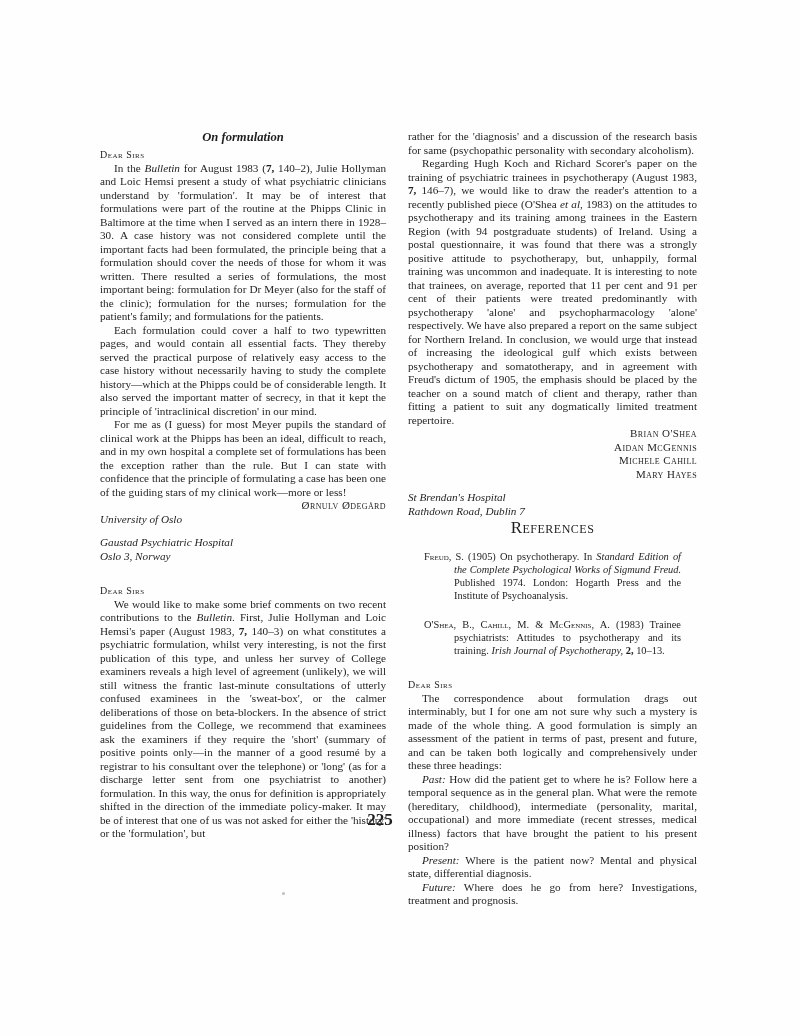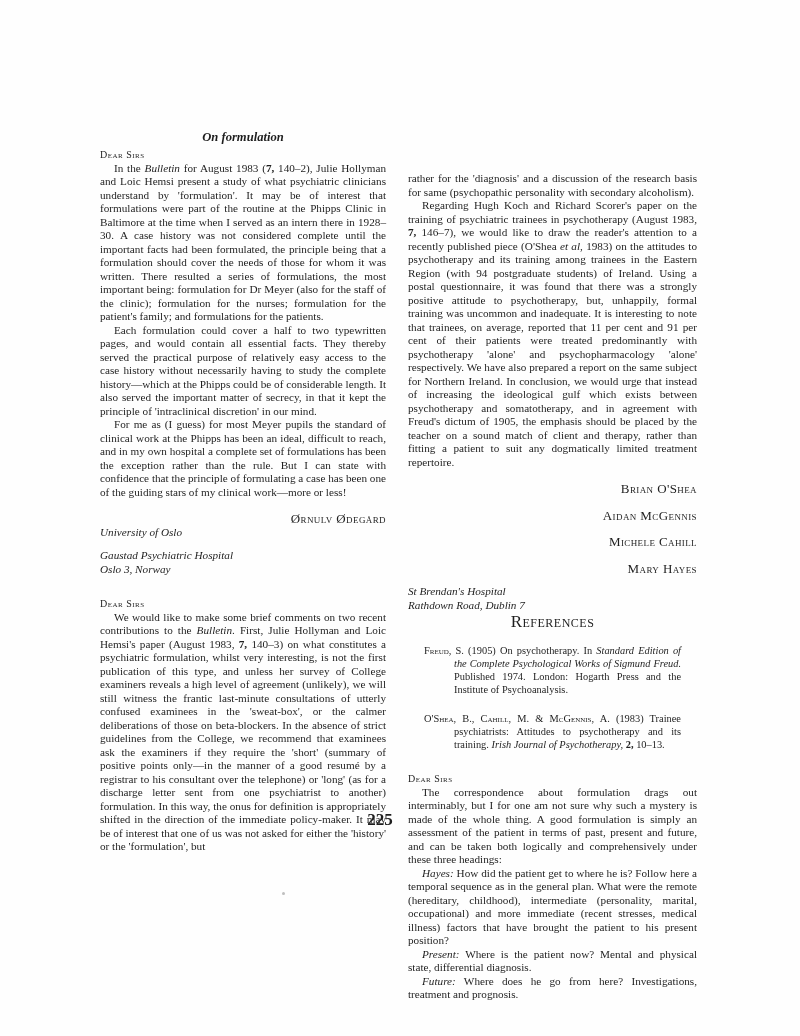--- a/index.html
+++ b/index.html
@@ -8,31 +8,31 @@
     background: #ffffff;
     font-family: "Liberation Serif", serif;
     color: #1e1e1e;
   }
   .page { position: relative; width: 800px; height: 1036px; background: #fefefe; overflow: hidden; }
   .col { position: absolute; top: 130px; }
   .col-left  { left: 100px; width: 286px; }
   .col-right { left: 408px; width: 289px; }
 
   p { margin: 0; font-size: 11.2px; line-height: 13.5px; text-align: justify; text-indent: 14px; }
-  .noindent { text-indent: 0; margin-top: 42px; }
+  .noindent { text-indent: 0; }
 
   .letter-title {
     text-align: center; font-weight: bold; font-style: italic;
     font-size: 12.6px; line-height: 14px; text-indent: 0; margin-bottom: 4px;
   }
   .salutation {
     font-variant: small-caps; letter-spacing: 0.5px;
     text-indent: 0; text-align: left; font-size: 10px;
   }
-  .sig { text-align: right; font-variant: small-caps; letter-spacing: 0.4px; text-indent: 0; font-size: 13px; margin-top: 13px; }
+  .sig { text-align: right; font-variant: small-caps; letter-spacing: 0.4px; text-indent: 0; font-size: 11px; }
   .addr { font-style: italic; text-indent: 0; text-align: left; }
   .gap-letter { margin-top: 21px; }
   .gap-addr { margin-top: 10px; }
 
   .refs-heading {
     text-align: center; font-variant: small-caps; letter-spacing: 0.5px;
     font-size: 17px; line-height: 13px; text-indent: 0; margin-top: 3px;
   }
   .ref {
     font-size: 10.4px; line-height: 13px;
@@ -81,20 +81,20 @@
     <p class="sig">Mary Hayes</p>
     <p class="addr gap-addr">St Brendan's Hospital</p>
     <p class="addr">Rathdown Road, Dublin 7</p>
 
     <p class="refs-heading">References</p>
     <p class="ref"><span class="s-sc">Freud, S.</span><span> (1905) On psychotherapy. In </span><span class="s-i">Standard Edition of the Complete Psychological Works of Sigmund Freud.</span><span> Published 1974. London: Hogarth Press and the Institute of Psychoanalysis.</span></p>
     <p class="ref"><span class="s-sc">O'Shea, B., Cahill, M. &amp; McGennis, A.</span><span> (1983) Trainee psychiatrists: Attitudes to psychotherapy and its training. </span><span class="s-i">Irish Journal of Psychotherapy,</span><span> </span><span class="s-b">2,</span><span> 10–13.</span></p>
 
     <p class="salutation gap-letter">Dear Sirs</p>
     <p><span>The correspondence about formulation drags out interminably, but I for one am not sure why such a mystery is made of the whole thing. A good formulation is simply an assessment of the patient in terms of past, present and future, and can be taken both logically and comprehensively under these three headings:</span></p>
-    <p><span class="s-i">Hayes:</span><span> How did the patient get to where he is? Follow here a temporal sequence as in the general plan. What were the remote (hereditary, childhood), intermediate (personality, marital, occupational) and more immediate (recent stresses, medical illness) factors that have brought the patient to his present position?</span></p>
+    <p><span class="s-i">Past:</span><span> How did the patient get to where he is? Follow here a temporal sequence as in the general plan. What were the remote (hereditary, childhood), intermediate (personality, marital, occupational) and more immediate (recent stresses, medical illness) factors that have brought the patient to his present position?</span></p>
     <p><span class="s-i">Present:</span><span> Where is the patient now? Mental and physical state, differential diagnosis.</span></p>
     <p><span class="s-i">Future:</span><span> Where does he go from here? Investigations, treatment and prognosis.</span></p>
   </div>
 
   <div class="pageno">225</div>
   <div class="speck"></div>
 </div>
 
 </body></html>

